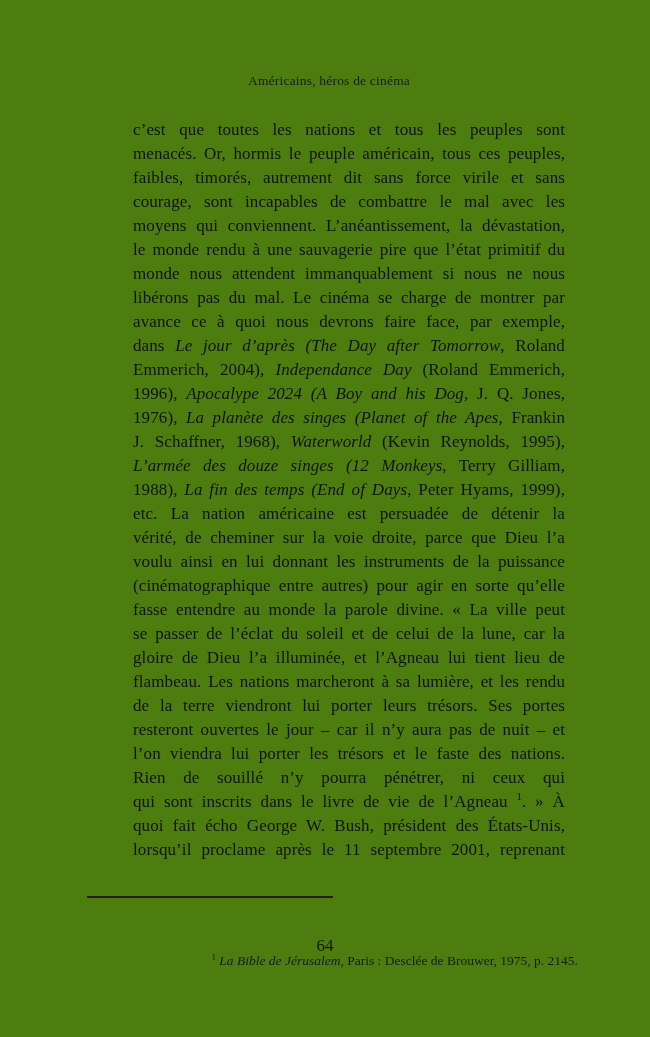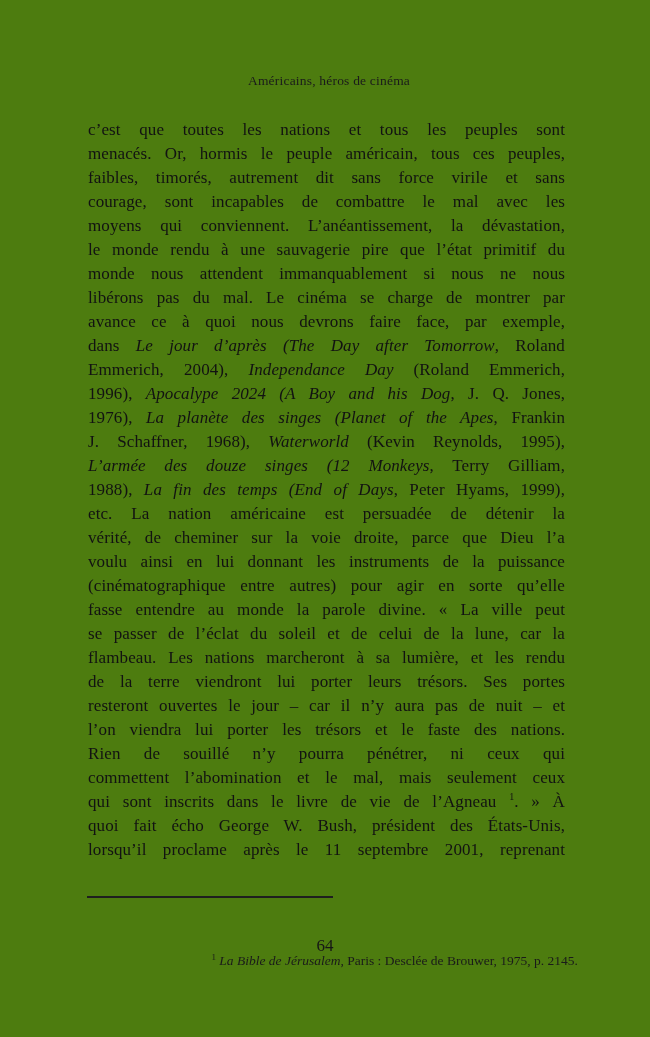--- a/index.html
+++ b/index.html
@@ -29,20 +29,21 @@
     font-size: 17px;
     line-height: 24px;
     letter-spacing: 0.1px;
     color: #121212;
   }
   .t-line {
     text-align: justify;
     text-align-last: justify;
     height: 24px;
     white-space: normal;
+    margin-left: 45px;
   }
   .it { font-style: italic; }
   .sup {
     font-size: 10px;
     vertical-align: super;
     line-height: 0;
   }
   .footnote-rule {
     position: absolute;
     top: 896px; left: 87px;
@@ -89,26 +90,26 @@
       <div class="t-line"><span>1976), </span><span class="it">La planète des singes (Planet of the Apes</span><span>, Frankin</span></div>
       <div class="t-line"><span>J. Schaffner, 1968), </span><span class="it">Waterworld</span><span> (Kevin Reynolds, 1995),</span></div>
       <div class="t-line"><span class="it">L’armée des douze singes (12 Monkeys</span><span>, Terry Gilliam,</span></div>
       <div class="t-line"><span>1988), </span><span class="it">La fin des temps (End of Days</span><span>, Peter Hyams, 1999),</span></div>
       <div class="t-line"><span>etc. La nation américaine est persuadée de détenir la</span></div>
       <div class="t-line"><span>vérité, de cheminer sur la voie droite, parce que Dieu l’a</span></div>
       <div class="t-line"><span>voulu ainsi en lui donnant les instruments de la puissance</span></div>
       <div class="t-line"><span>(cinématographique entre autres) pour agir en sorte qu’elle</span></div>
       <div class="t-line"><span>fasse entendre au monde la parole divine. « La ville peut</span></div>
       <div class="t-line"><span>se passer de l’éclat du soleil et de celui de la lune, car la</span></div>
+      <div class="t-line"><span>gloire de Dieu l’a illuminée, et l’Agneau lui tient lieu de</span></div>
       <div class="t-line"><span>flambeau. Les nations marcheront à sa lumière, et les rendu</span></div>
       <div class="t-line"><span>de la terre viendront lui porter leurs trésors. Ses portes</span></div>
       <div class="t-line"><span>resteront ouvertes le jour – car il n’y aura pas de nuit – et</span></div>
       <div class="t-line"><span>l’on viendra lui porter les trésors et le faste des nations.</span></div>
       <div class="t-line"><span>Rien de souillé n’y pourra pénétrer, ni ceux qui</span></div>
-      <div class="t-line"><span>commettent l’abomination et le mal, mais seulement ceux</span></div>
       <div class="t-line"><span>qui sont inscrits dans le livre de vie de l’Agneau </span><span class="sup">1</span><span>. » À</span></div>
       <div class="t-line"><span>quoi fait écho George W. Bush, président des États-Unis,</span></div>
       <div class="t-line"><span>lorsqu’il proclame après le 11 septembre 2001, reprenant</span></div>
     </div>
 
   <div class="footnote-rule"></div>
 
   <div class="footnote"><span class="sup">1</span><span> </span><span class="it">La Bible de Jérusalem</span><span>, Paris : Desclée de Brouwer, 1975, p. 2145.</span></div>
 
   <div class="page-number">64</div>

